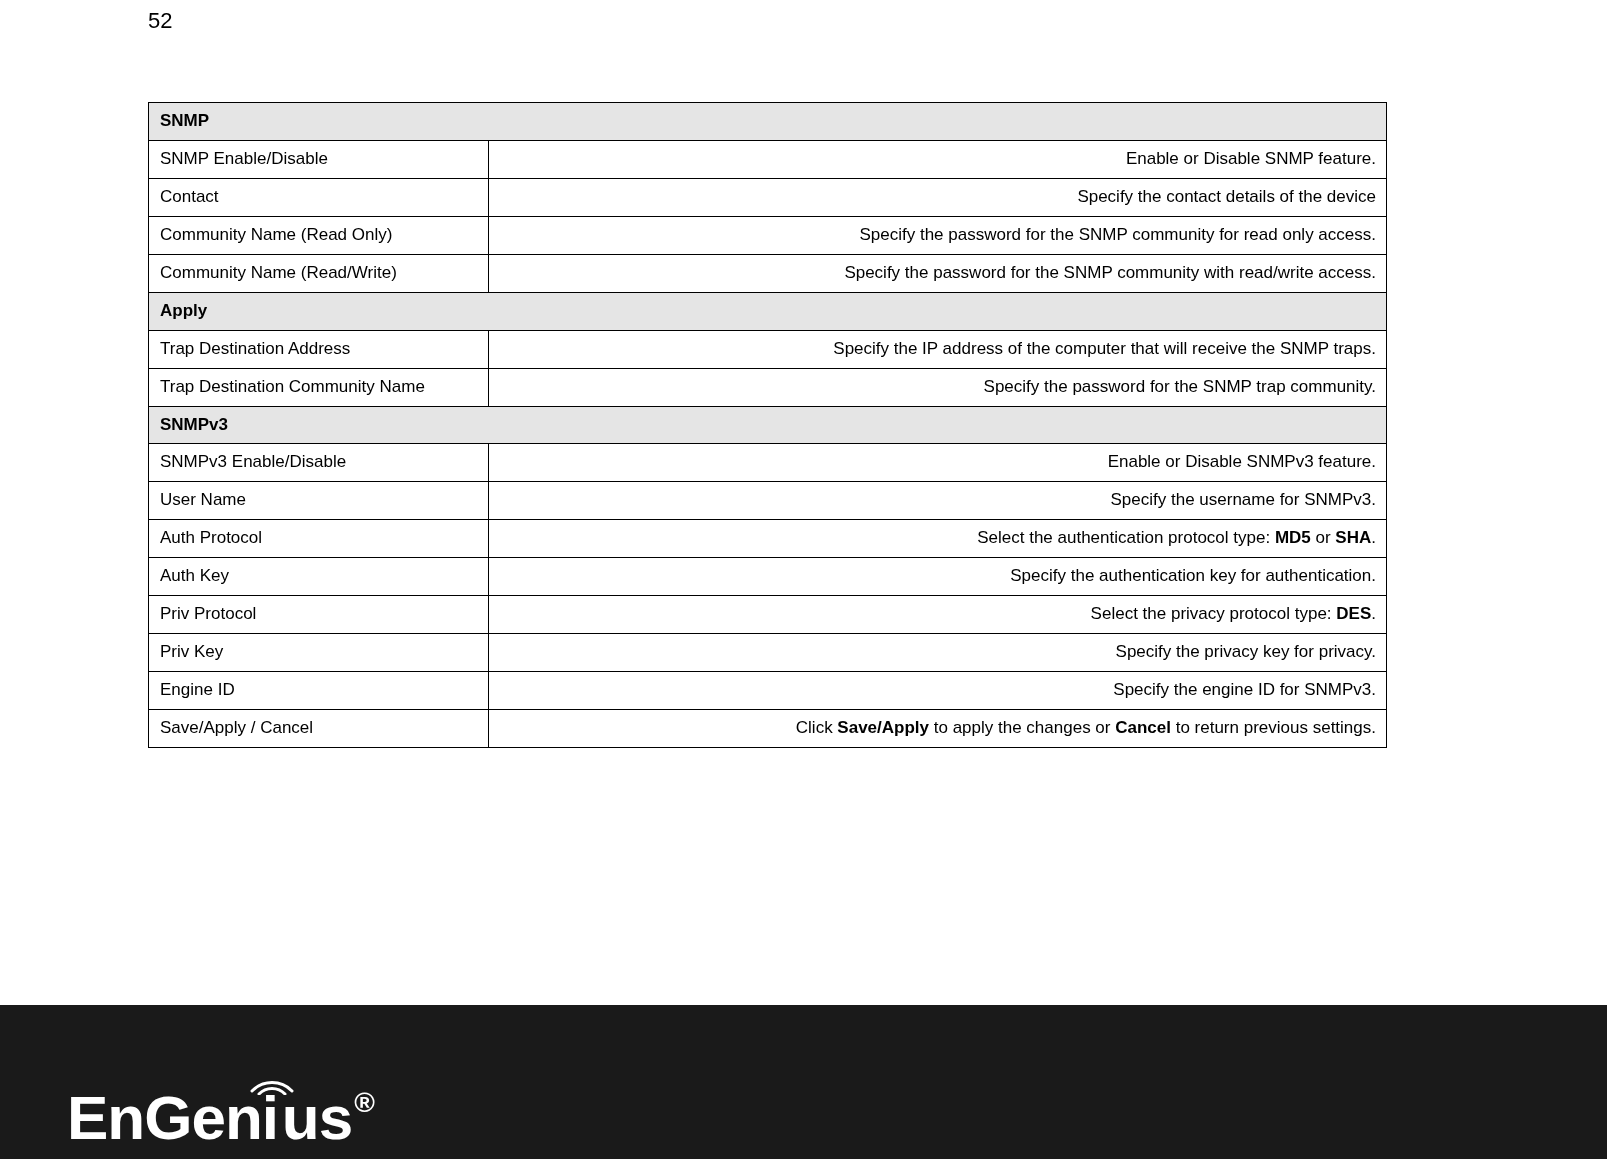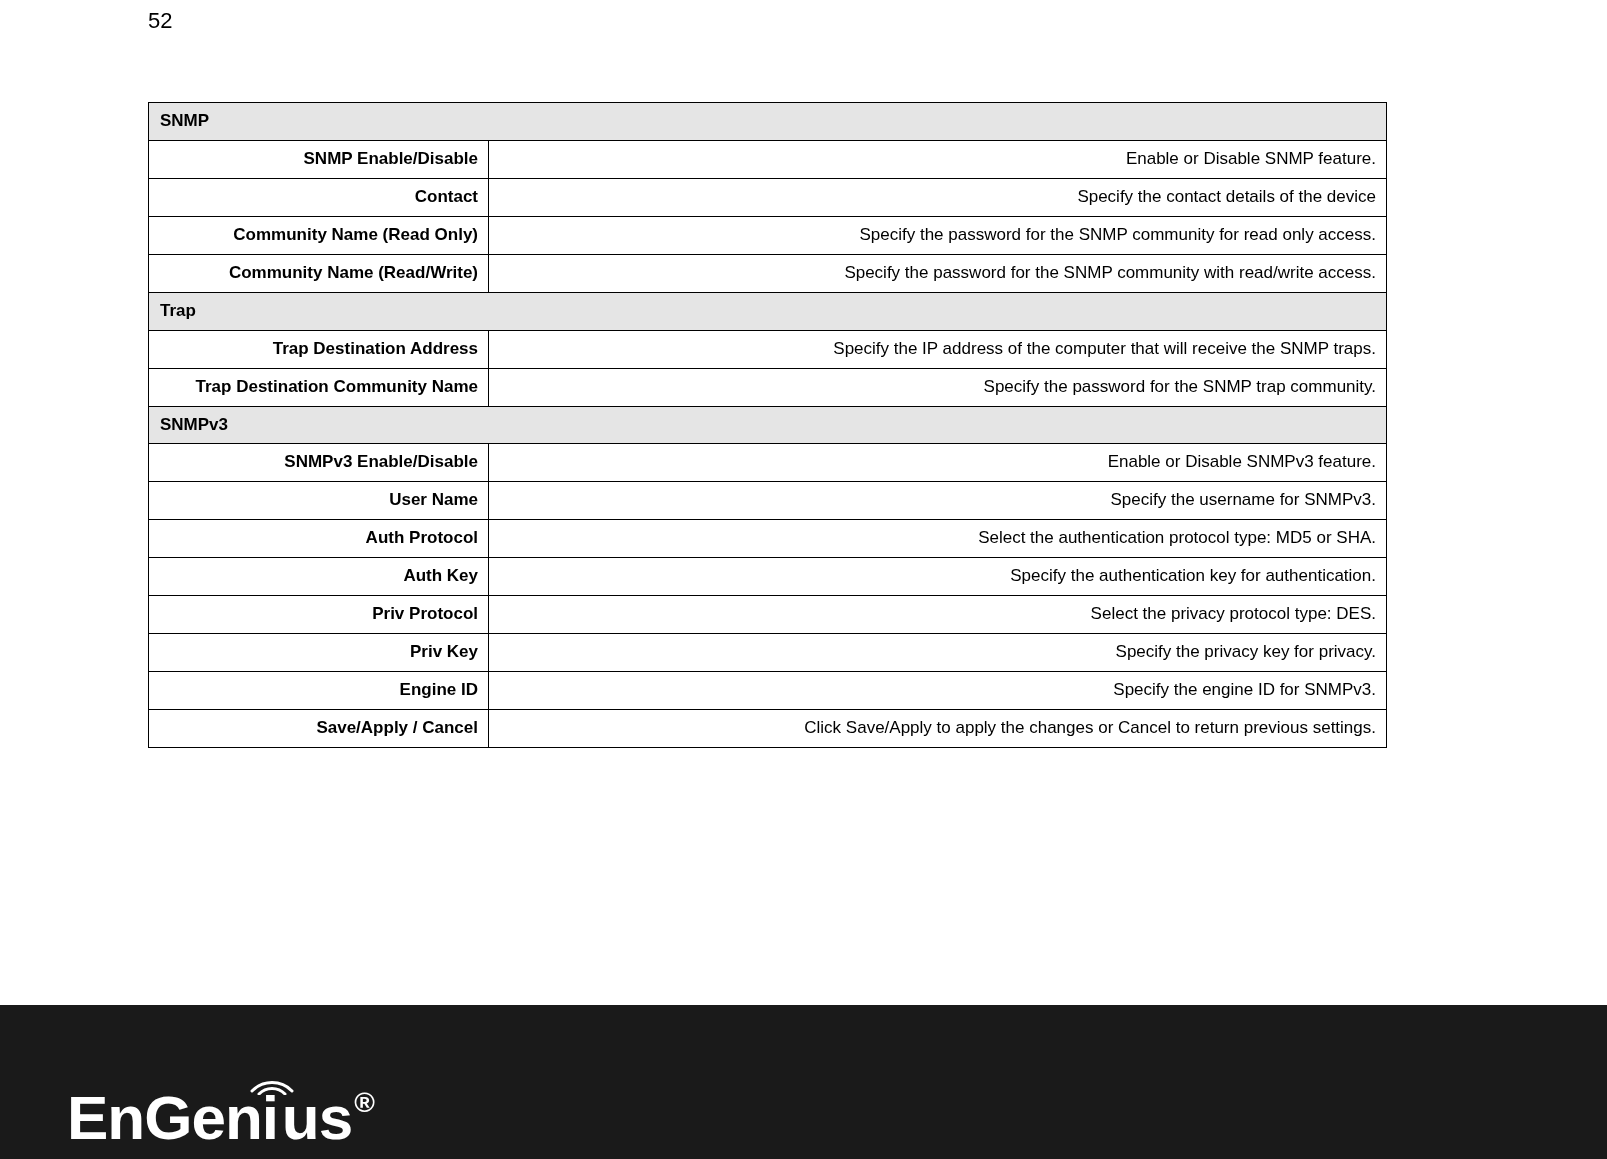--- a/index.html
+++ b/index.html
@@ -42,28 +42,27 @@
     padding: 7px 10px 7px 11px;
     vertical-align: top;
     line-height: 1.35;
     font-size: 17px;
   }
   td.section-header {
     background: #E5E5E5;
     font-weight: 700;
   }
   td.row-label {
-    font-weight: 700;
-    text-align: right;
+    font-weight: 400;
   }
   td.row-desc {
     font-weight: 400;
     text-align: right;
   }
-  .bold { font-weight: 400; }
+  .bold { font-weight: 700; }
 
   
   .footer-bar {
     position: absolute;
     left: 0;
     bottom: 0;
     width: 1607px;
     height: 154px;
     background: #1a1a1a;
   }
@@ -130,21 +129,21 @@
           </tr>
           <tr>
             <td class="row-label">Community Name (Read Only)</td>
             <td class="row-desc"><span>Specify the password for the SNMP community for read only access.</span></td>
           </tr>
           <tr>
             <td class="row-label">Community Name (Read/Write)</td>
             <td class="row-desc"><span>Specify the password for the SNMP community with read/write access.</span></td>
           </tr>
           <tr>
-            <td colspan="2" class="section-header">Trap</td>
+            <td colspan="2" class="section-header">Apply</td>
           </tr>
           <tr>
             <td class="row-label">Trap Destination Address</td>
             <td class="row-desc"><span>Specify the IP address of the computer that will receive the SNMP traps.</span></td>
           </tr>
           <tr>
             <td class="row-label">Trap Destination Community Name</td>
             <td class="row-desc"><span>Specify the password for the SNMP trap community.</span></td>
           </tr>
           <tr>

